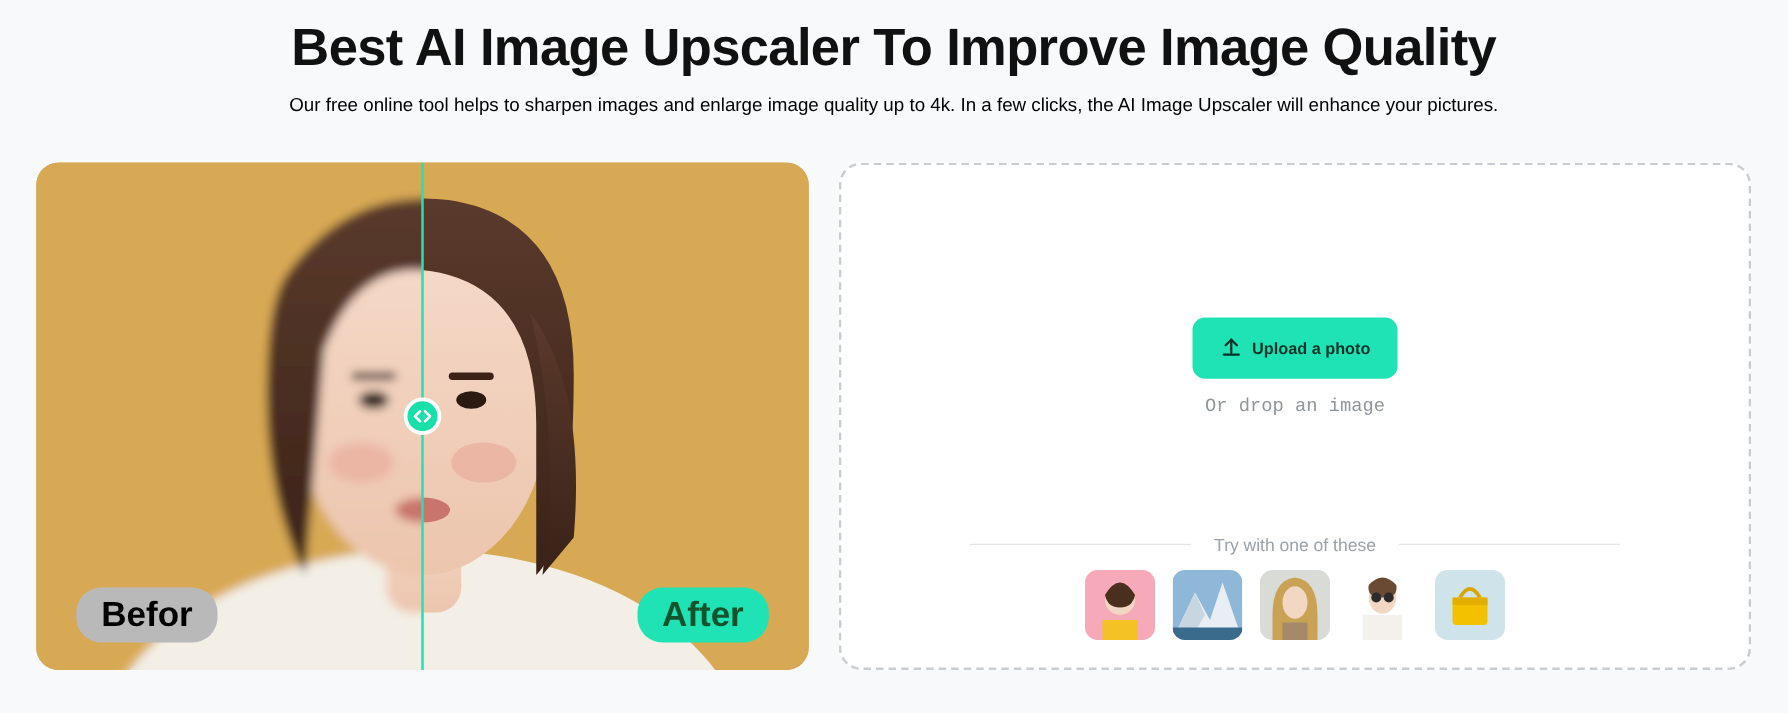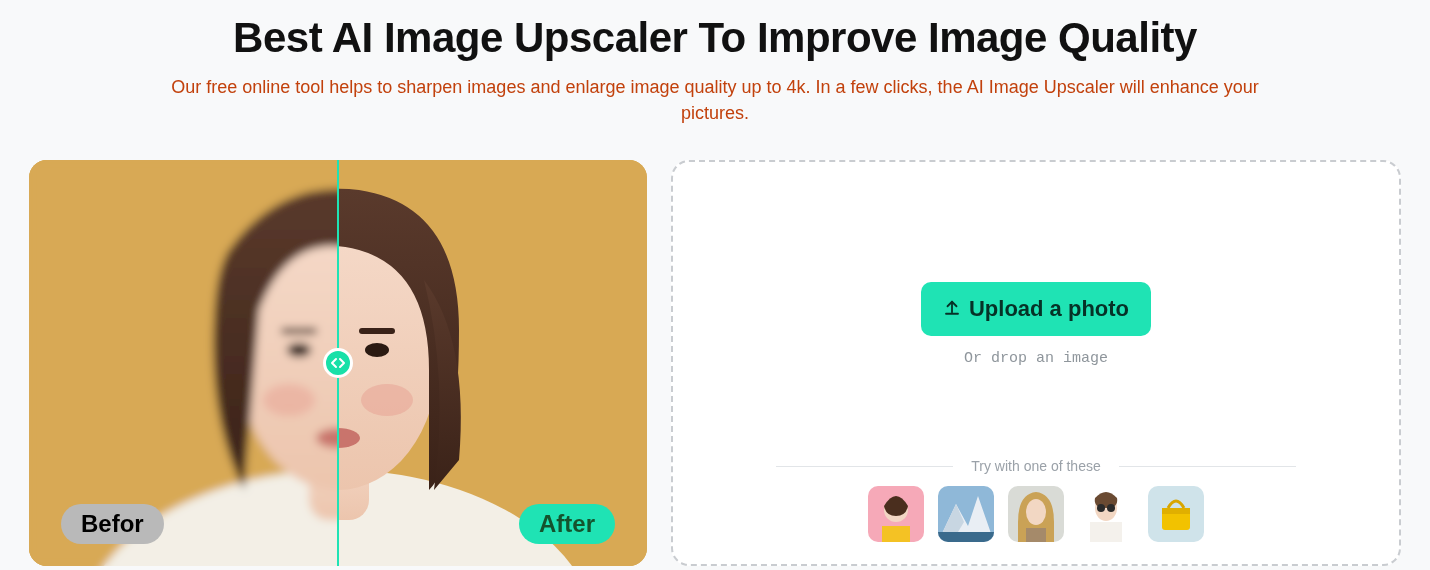--- a/index.html
+++ b/index.html
@@ -20,22 +20,22 @@
   }
   .title {
     font-size: 42px;
     font-weight: 800;
     color: #111;
     letter-spacing: -0.5px;
     text-align: center;
   }
   .subtitle {
     margin-top: 12px;
-    font-size: 18px;
-    color: #c2410c;
+    font-size: 15px;
+    color: #000000;
     text-align: center;
     max-width: 1100px;
     line-height: 1.45;
   }
   .panels {
     margin-top: 34px;
     width: 100%;
     display: flex;
     justify-content: center;
     gap: 24px;
@@ -69,21 +69,21 @@
     border: 3px solid #fff;
     transform: translate(-50%, -50%);
     display:flex; align-items:center; justify-content:center;
   }
   .divider-handle svg { width:16px; height:16px; }
   .badge {
     position: absolute;
     bottom: 22px;
     padding: 6px 20px;
     border-radius: 20px;
-    font-size: 24px;
+    font-size: 28px;
     font-weight: 700;
   }
   .badge.before {
     left: 32px;
     background: #b9b9b9;
     color: #000;
   }
   .badge.after {
     right: 32px;
     background: #1fe3b4;
@@ -113,21 +113,21 @@
   }
   .upload-btn {
     display:flex;
     align-items:center;
     gap:8px;
     background:#1fe3b4;
     color:#063227;
     border:none;
     border-radius:10px;
     padding:14px 22px;
-    font-size:22px;
+    font-size:13px;
     font-weight:600;
     cursor:pointer;
   }
   .upload-btn svg { width:18px; height:18px; }
   .drop-text {
     color:#8f969c;
     font-size:15px;
     font-family:Liberation Mono, monospace;
   }
   .examples {

